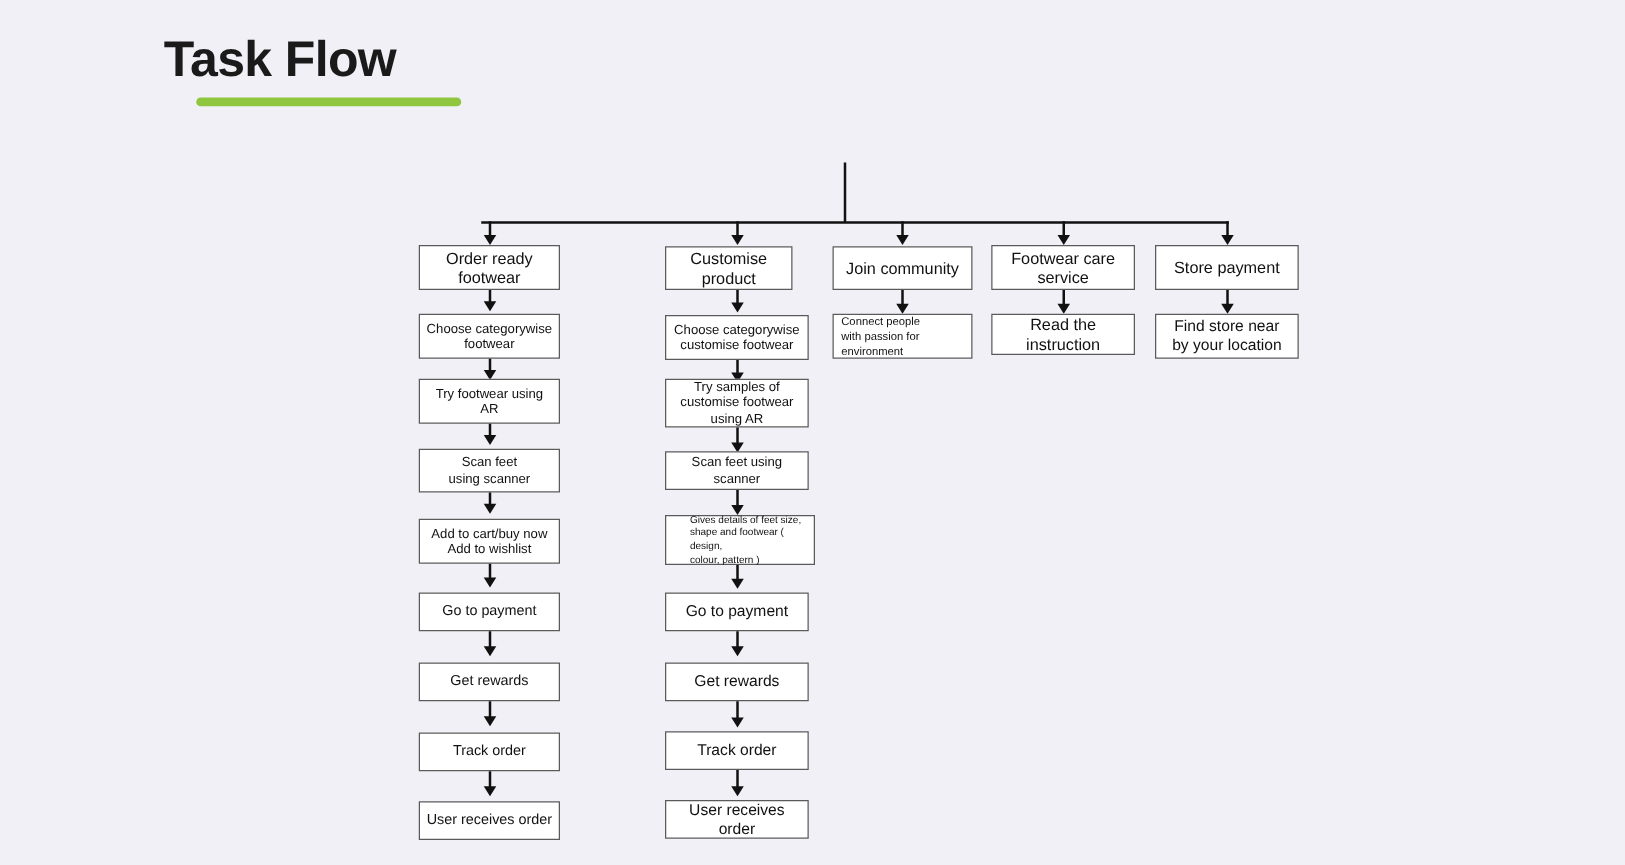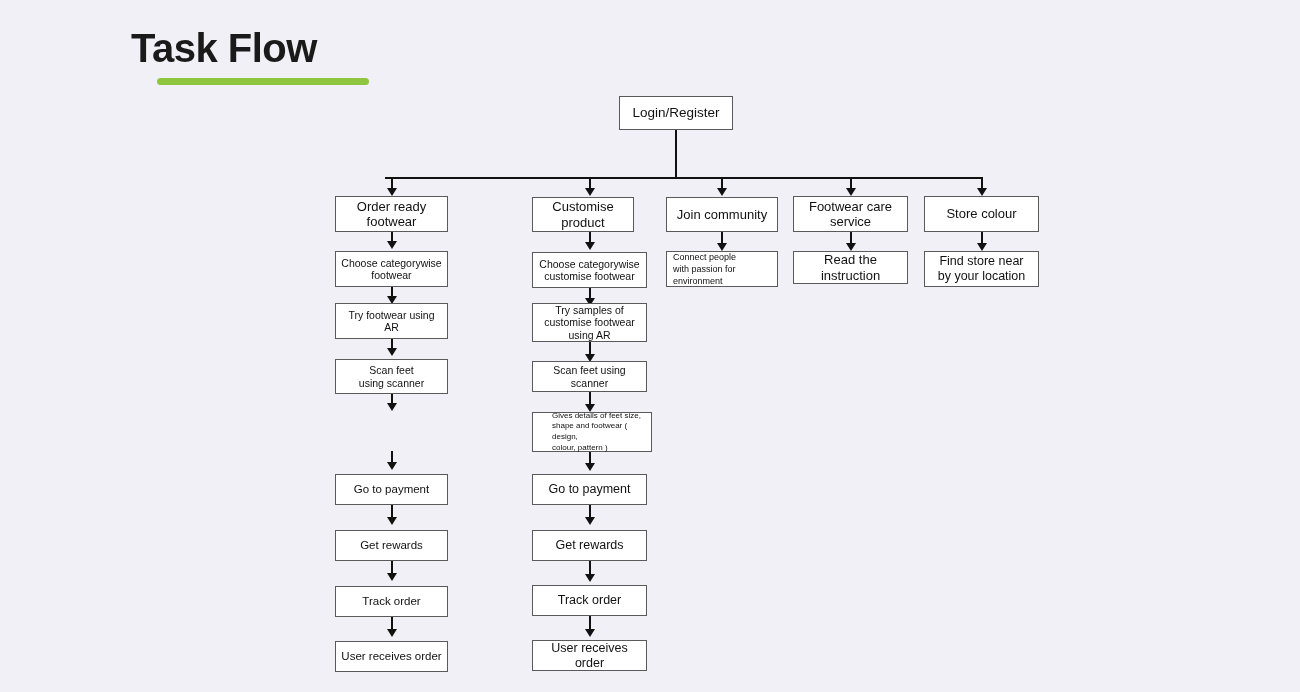--- a/index.html
+++ b/index.html
@@ -92,21 +92,20 @@
 </head>
 <body>
 
 <div id="canvas">
 
   <div id="title-block">
     <h1 id="page-title">Task Flow</h1>
     <div id="title-underline"></div>
   </div>
 
-  <div class="node" style="left:576px; top:96px; width:114px; height:34px; font-size:13.5px;">Login/Register</div>
 
   <div class="vline" style="left:632px; top:130px; height:48px;"></div>
 
   <div class="hline" style="left:342px; top:177px; width:598px;"></div>
 
   <div class="vline" style="left:348px; top:177px; height:12px;"></div>
   <div class="arrowhead" style="left:344px; top:188px;"></div>
 
   <div class="vline" style="left:546px; top:177px; height:12px;"></div>
   <div class="arrowhead" style="left:542px; top:188px;"></div>
@@ -133,20 +132,22 @@
   <div class="node" style="left:292px; top:303px; width:113px; height:36px; font-size:10.5px;">Try footwear using
 AR</div>
   <div class="vline" style="left:348px; top:339px; height:10px;"></div>
   <div class="arrowhead" style="left:344px; top:348px;"></div>
 
   <div class="node" style="left:292px; top:359px; width:113px; height:35px; font-size:10.5px;">Scan feet
 using scanner</div>
   <div class="vline" style="left:348px; top:394px; height:10px;"></div>
   <div class="arrowhead" style="left:344px; top:403px;"></div>
 
+  <div class="node" style="left:292px; top:415px; width:113px; height:36px; font-size:10.5px;">Add to cart/buy now
+Add to wishlist</div>
   <div class="vline" style="left:348px; top:451px; height:12px;"></div>
   <div class="arrowhead" style="left:344px; top:462px;"></div>
 
   <div class="node" style="left:292px; top:474px; width:113px; height:31px; font-size:11.5px;">Go to payment</div>
   <div class="vline" style="left:348px; top:505px; height:13px;"></div>
   <div class="arrowhead" style="left:344px; top:517px;"></div>
 
   <div class="node" style="left:292px; top:530px; width:113px; height:31px; font-size:11.5px;">Get rewards</div>
   <div class="vline" style="left:348px; top:561px; height:13px;"></div>
   <div class="arrowhead" style="left:344px; top:573px;"></div>
@@ -204,20 +205,20 @@
 with passion for
 environment</div>
 
   <div class="node" style="left:750px; top:196px; width:115px; height:36px; font-size:13px;">Footwear care
 service</div>
   <div class="vline" style="left:807px; top:232px; height:12px;"></div>
   <div class="arrowhead" style="left:803px; top:243px;"></div>
 
   <div class="node" style="left:750px; top:251px; width:115px; height:33px; font-size:13px;">Read the instruction</div>
 
-  <div class="node" style="left:881px; top:196px; width:115px; height:36px; font-size:13px;">Store colour</div>
+  <div class="node" style="left:881px; top:196px; width:115px; height:36px; font-size:13px;">Store payment</div>
   <div class="vline" style="left:938px; top:232px; height:12px;"></div>
   <div class="arrowhead" style="left:934px; top:243px;"></div>
 
   <div class="node" style="left:881px; top:251px; width:115px; height:36px; font-size:12.5px;">Find store near
 by your location</div>
 
 </div>
 
 </body></html>

